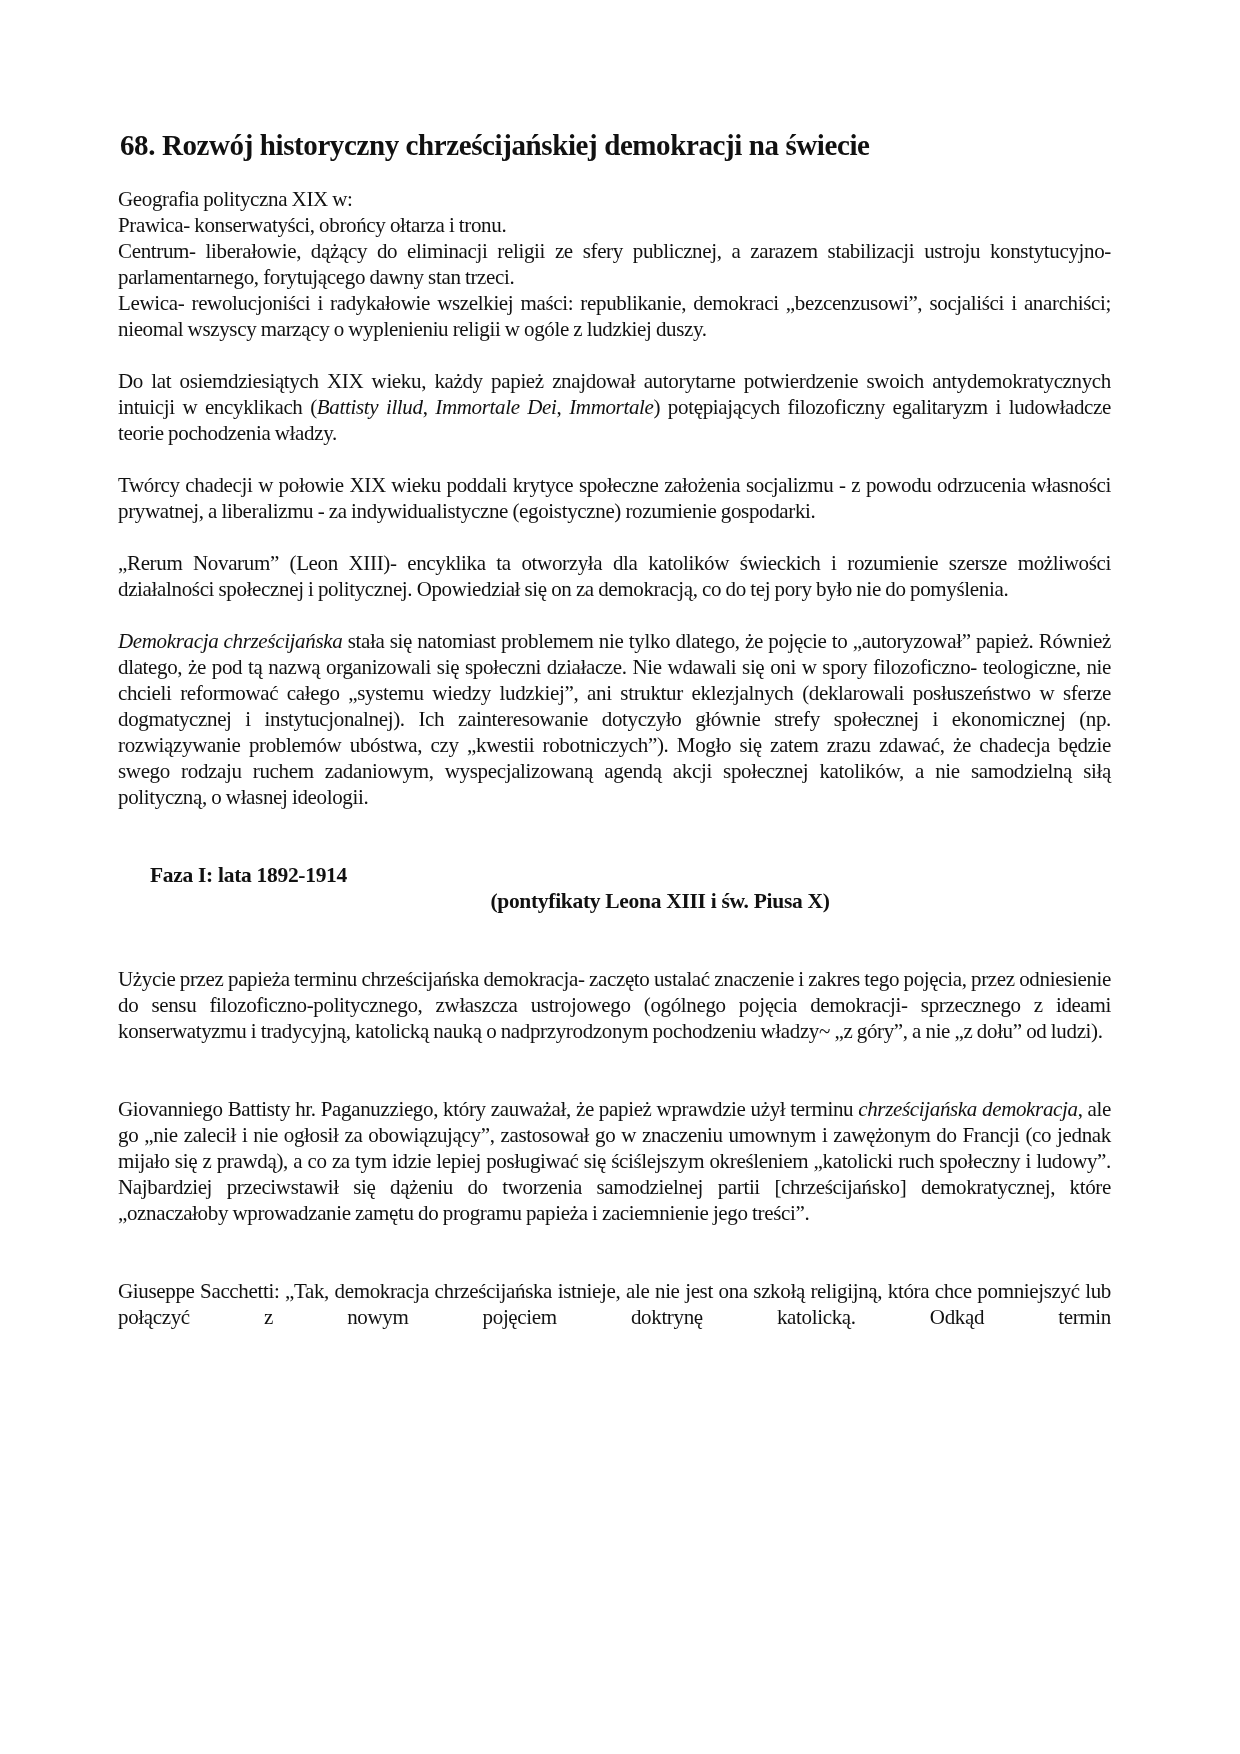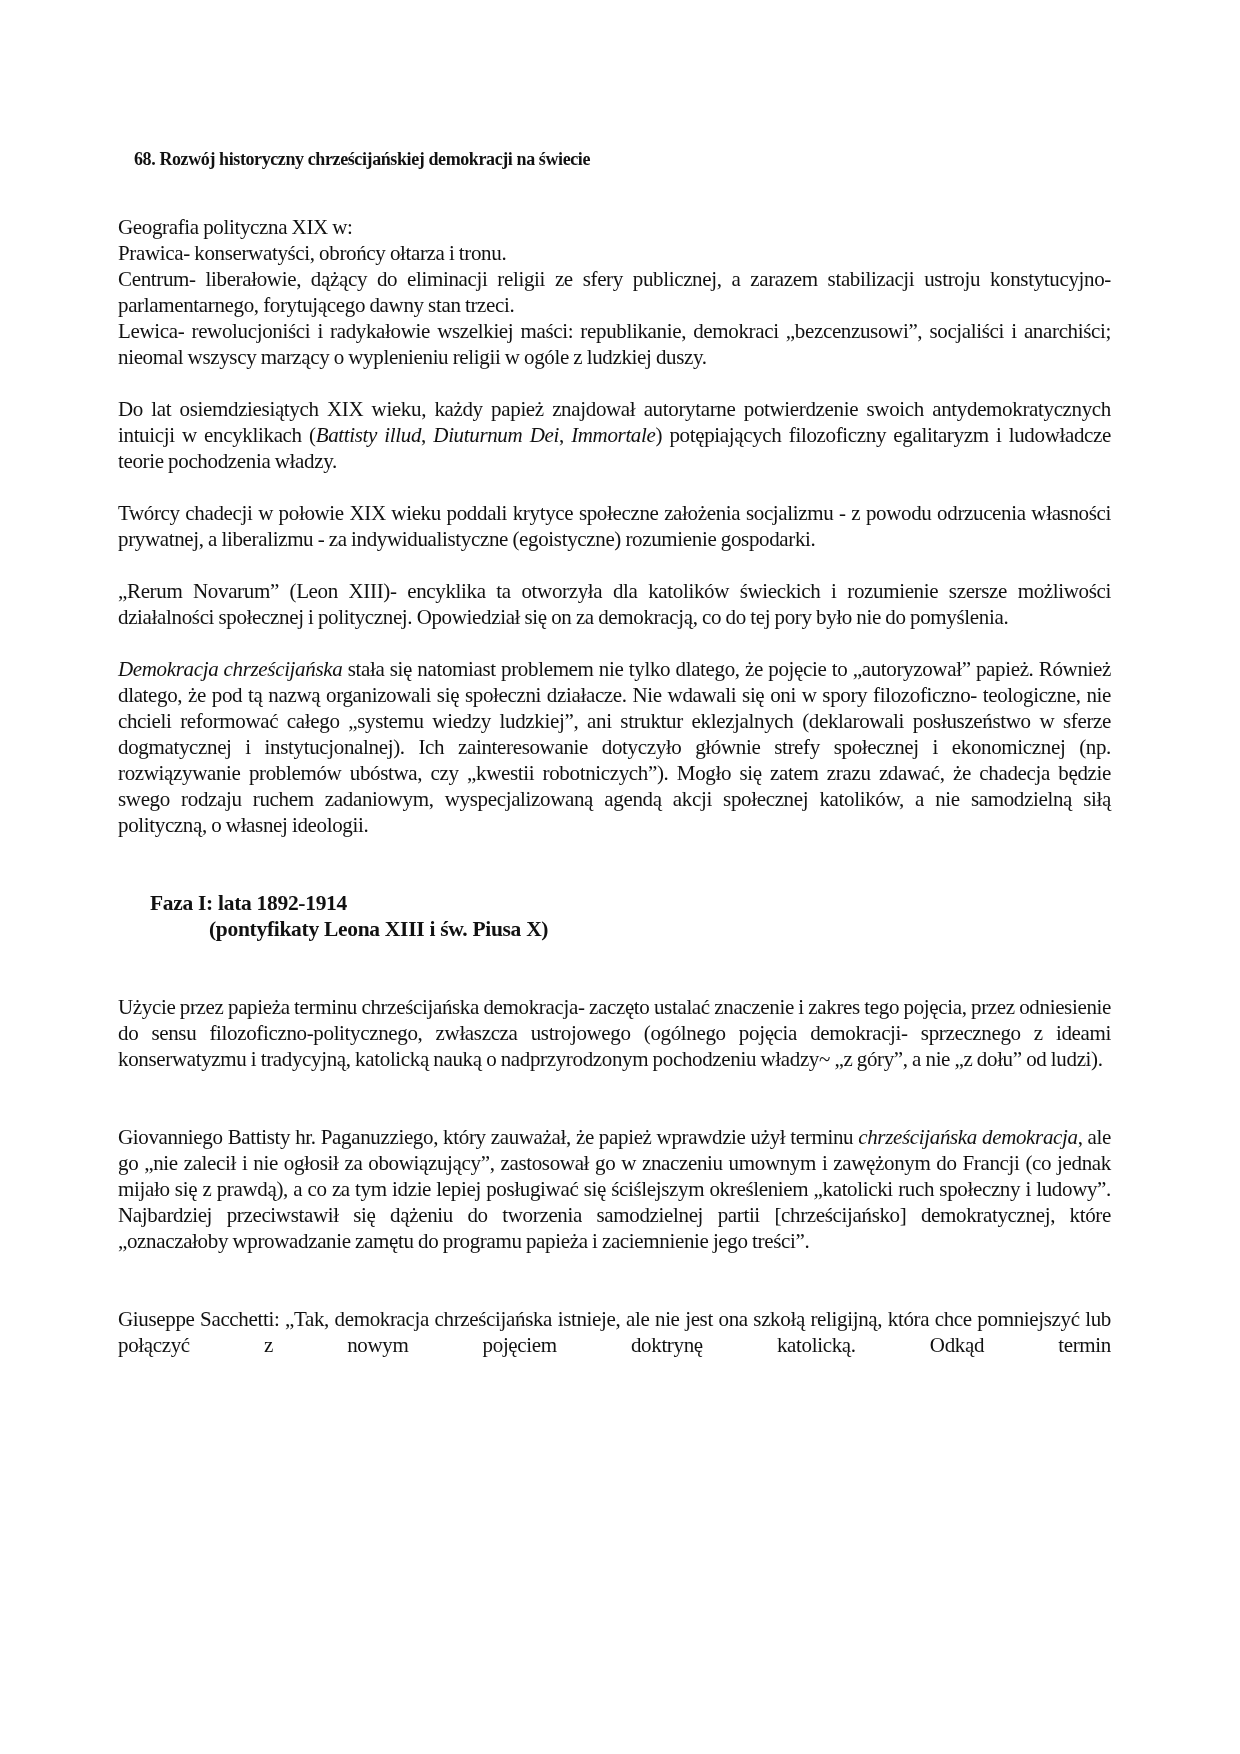--- a/index.html
+++ b/index.html
@@ -22,44 +22,45 @@
       width: 993px;
     }
     .line-block {
       font-size: 21px;
       line-height: 26px;
       letter-spacing: -0.35px;
       word-spacing: -0.5px;
     }
     .title {
       font-weight: bold;
-      font-size: 18px;
+      font-size: 29px;
       line-height: 26px;
       letter-spacing: -0.4px;
-      margin: 16px;
+      margin: 2px;
       height: 26px;
     }
     p {
       margin: 0;
     }
     .justify {
       text-align: justify;
       font-family: Liberation Serif, serif;
     }
     .gap-1 { height: 26px; }
     .gap-2 { height: 52px; }
     .heading-bold {
       font-weight: bold;
       font-size: 21.5px;
       line-height: 26px;
       letter-spacing: -0.3px;
       margin-left: 32px;
     }
     .indent-heading {
       padding-left: 59px;
+      text-align: center;
     }
     em { font-style: italic; }
   </style>
 </head>
 <body>
 
 <div class="page">
 
   <h1 class="title">68. Rozwój historyczny chrześcijańskiej demokracji na świecie</h1>
 
@@ -67,21 +68,21 @@
 
   <div class="line-block">
     <p>Geografia polityczna XIX w:</p>
     <p>Prawica- konserwatyści, obrońcy ołtarza i tronu.</p>
     <p class="justify">Centrum- liberałowie, dążący do eliminacji religii ze sfery publicznej, a zarazem stabilizacji ustroju konstytucyjno-parlamentarnego, forytującego dawny stan trzeci.</p>
     <p class="justify">Lewica- rewolucjoniści i radykałowie wszelkiej maści: republikanie, demokraci „bezcenzusowi”, socjaliści i anarchiści; nieomal wszyscy marzący o wyplenieniu religii w ogóle z ludzkiej duszy.</p>
   </div>
 
   <div class="gap-1"></div>
 
-  <p class="line-block justify"><span>Do lat osiemdziesiątych XIX wieku, każdy papież znajdował autorytarne potwierdzenie swoich antydemokratycznych intuicji w encyklikach (</span><em>Battisty illud</em><span>, </span><em>Diuturnum Dei</em><span>, </span><em>Immortale</em><span>) potępiających filozoficzny egalitaryzm i ludowładcze teorie pochodzenia władzy.</span></p>
+  <p class="line-block justify"><span>Do lat osiemdziesiątych XIX wieku, każdy papież znajdował autorytarne potwierdzenie swoich antydemokratycznych intuicji w encyklikach (</span><em>Battisty illud</em><span>, </span><em>Immortale Dei</em><span>, </span><em>Immortale</em><span>) potępiających filozoficzny egalitaryzm i ludowładcze teorie pochodzenia władzy.</span></p>
 
   <div class="gap-1"></div>
 
   <p class="line-block justify">Twórcy chadecji w połowie XIX wieku poddali krytyce społeczne założenia socjalizmu - z powodu odrzucenia własności prywatnej, a liberalizmu - za indywidualistyczne (egoistyczne) rozumienie gospodarki.</p>
 
   <div class="gap-1"></div>
 
   <p class="line-block justify">„Rerum Novarum” (Leon XIII)- encyklika ta otworzyła dla katolików świeckich i rozumienie szersze możliwości działalności społecznej i politycznej. Opowiedział się on za demokracją, co do tej pory było nie do pomyślenia.</p>
 
   <div class="gap-1"></div>

